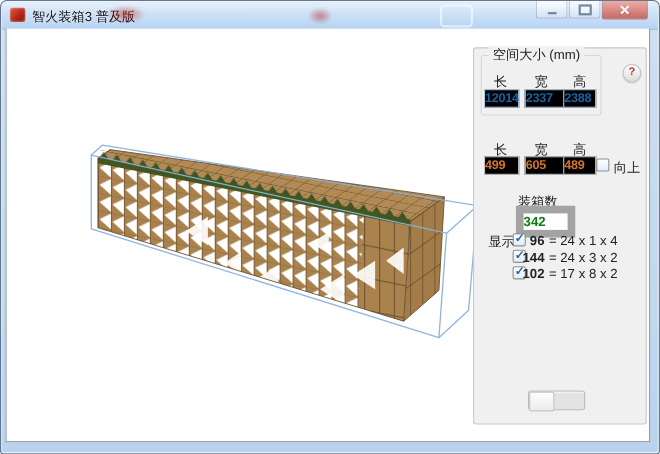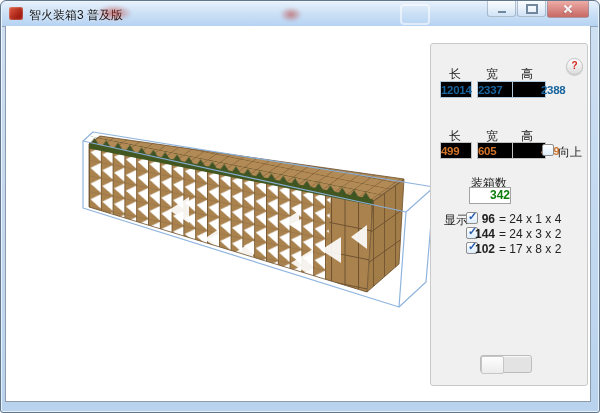--- a/index.html
+++ b/index.html
@@ -79,31 +79,31 @@
   .hdr{position:absolute;width:30px;text-align:center;color:#222;}
   .hdr-row1{top:22px;} .hdr-row2{top:84px;}
   .hc1{left:9px;} .hc2{left:46px;} .hc3{left:81px;}
   .field{
     position:absolute;height:17px;line-height:17px;font-weight:bold;
     text-align:left;padding-right:4px;box-sizing:border-box;
     font-size:11.5px;letter-spacing:-0.3px;background:#000000;
   }
   .frow1{top:37px;border:1px solid #afc7da;}
   .frow2{top:98px;border:1px solid #c2c2c2;}
-  .fc1{left:9px;width:32px;} .fc2{left:46px;width:54px;} .fc3{left:81px;width:30px;padding-left:28px;}
+  .fc1{left:9px;width:32px;} .fc2{left:46px;width:54px;} .fc3{left:81px;width:30px;}
   .cb{position:absolute;width:12px;height:12px;box-sizing:border-box;
     border:1px solid #8e8e8e;border-radius:2px;
     background:linear-gradient(#fefefe,#dfeefb);cursor:pointer;}
   .cb.checked::after{content:"\2713";position:absolute;left:1px;top:-3px;
     font-size:11px;font-weight:bold;color:#2b5fb0;}
   .up-cb{left:111px;top:100px;}
   .up-label{position:absolute;left:127px;top:100px;}
   .count-label{position:absolute;left:28px;top:131px;width:60px;text-align:center;}
   .count-box{position:absolute;left:38px;top:143px;width:40px;height:15px;
-    border:1px solid #a3a3a3;background:#fff;text-align:right;
+    border:7px solid #a3a3a3;background:#fff;text-align:left;
     line-height:15px;font-weight:bold;font-size:12px;}
   .disp-label{position:absolute;left:13px;top:168px;}
   .disp-cb0{left:35px;top:168px;} .disp-cb1{left:35px;top:183px;} .disp-cb2{left:35px;top:198px;}
   .disp-num{position:absolute;left:38px;width:26px;text-align:right;font-weight:bold;}
   .disp-formula{position:absolute;left:68px;}
   .drow0{top:168px;} .drow1{top:183px;} .drow2{top:198px;}
   .toggle{
     position:absolute;left:49px;top:311px;width:52px;height:18px;box-sizing:border-box;
     border:1px solid #bcbcbc;border-radius:3px;background:#e3e3e3;cursor:pointer;
     box-shadow:inset 0 1px 1px rgba(255,255,255,.8);
@@ -189,20 +189,23 @@
       <path d="M82,140 L405,211 L433,186 L92,131 Z"></path>
       <path d="M82,140 L82,207 L398,306 L405,211"></path>
       <path d="M398,306 L425,281 L433,186"></path>
     </g>
   </svg>
 
   <div class="panel">
 
     <div class="help">?</div>
 
+    <div class="group g1">
+      <span class="group-title">空间大小 (mm)</span>
+    </div>
     <span class="hdr hdr-row1 hc1">长</span>
     <span class="hdr hdr-row1 hc2">宽</span>
     <span class="hdr hdr-row1 hc3">高</span>
     <div class="field frow1 fc1" style="color: rgb(23, 100, 159);">12014</div>
     <div class="field frow1 fc2" style="color: rgb(23, 100, 159);">2337</div>
     <div class="field frow1 fc3" style="color: rgb(23, 100, 159);">2388</div>
 
     <span class="hdr hdr-row2 hc1">长</span>
     <span class="hdr hdr-row2 hc2">宽</span>
     <span class="hdr hdr-row2 hc3">高</span>

